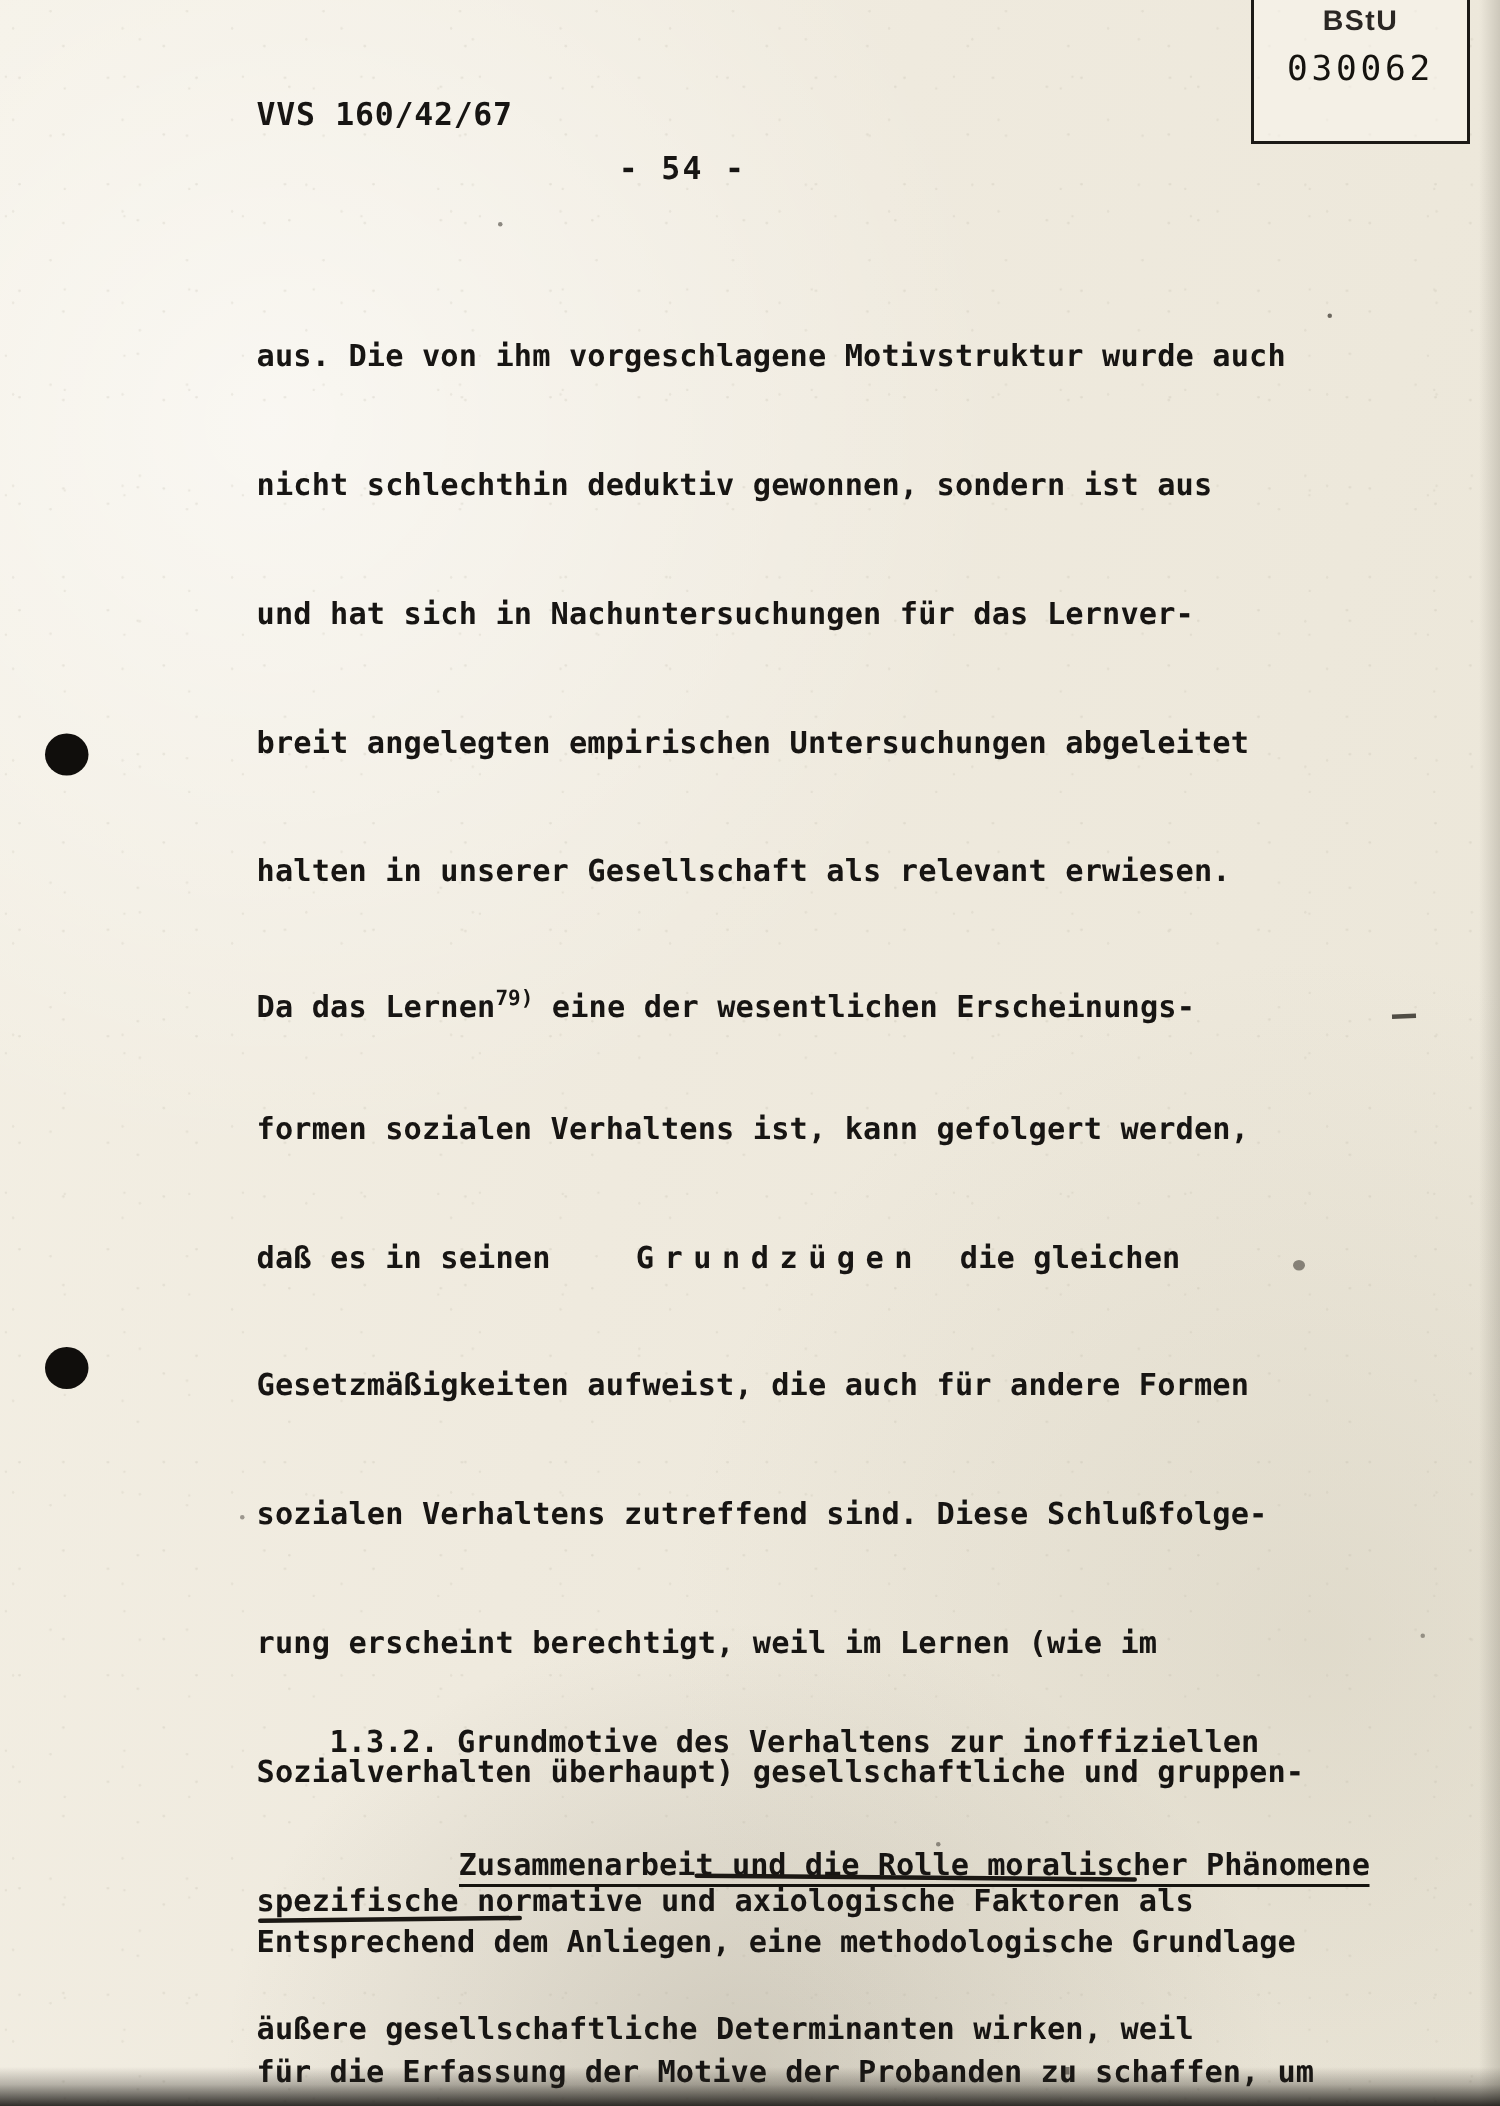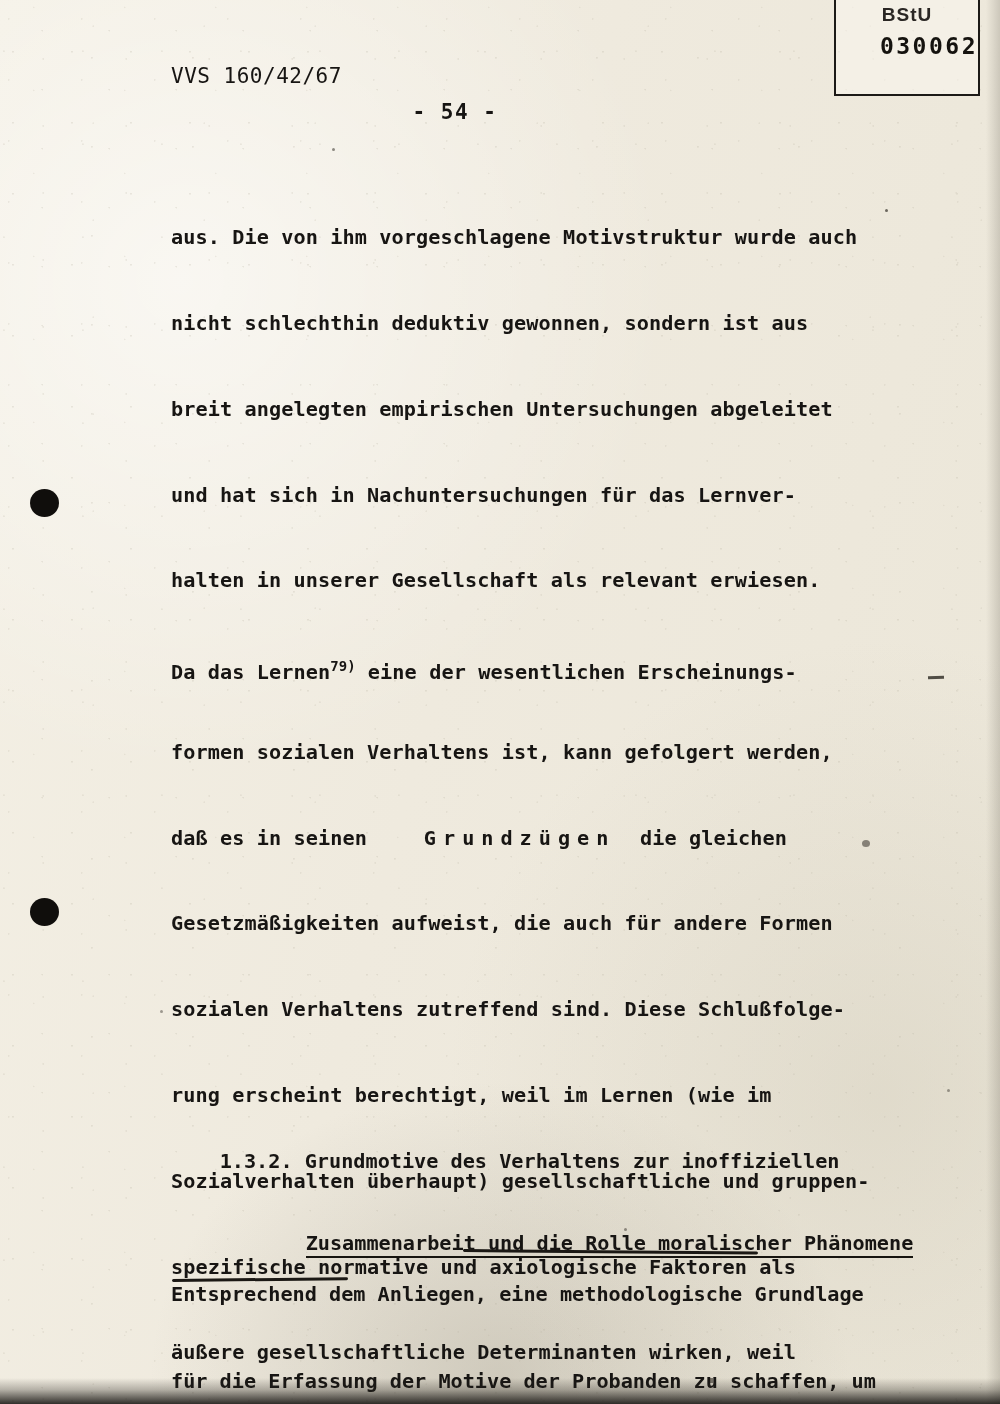--- a/index.html
+++ b/index.html
@@ -79,32 +79,31 @@
     margin-top: 18px;
     color: #2a2724;
     font-family: "Liberation Sans", sans-serif;
     font-weight: 600;
   }
   #stamp-box .stamp-number {
     font-size: 23px;
     letter-spacing: 2.5px;
     margin-top: 7px;
     color: #15130f;
-    font-weight: 700;
-    text-align: right;
+    font-weight: 400;
   }
 
   
   #doc-ref {
     position: absolute;
     left: 171px;
     top: 64px;
     font-size: 21px;
     letter-spacing: 0.5px;
-    font-weight: 400;
+    font-weight: 700;
   }
   #page-number {
     position: absolute;
     left: 0; right: 0;
     top: 100px;
     text-align: center;
     font-size: 21px;
     letter-spacing: 1.5px;
     font-weight: 700;
     padding-right: 90px;
@@ -217,22 +216,22 @@
     <div class="stamp-agency">BStU</div>
     <div class="stamp-number">030062</div>
   </div>
 
   <div id="doc-ref">VVS 160/42/67</div>
   <div id="page-number">- 54 -</div>
 
   <div id="body-block">
     <span class="line">aus. Die von ihm vorgeschlagene Motivstruktur wurde auch</span>
     <span class="line">nicht schlechthin deduktiv gewonnen, sondern ist aus</span>
+    <span class="line">und hat sich in Nachuntersuchungen für das Lernver-</span>
     <span class="line">breit angelegten empirischen Untersuchungen abgeleitet</span>
-    <span class="line">und hat sich in Nachuntersuchungen für das Lernver-</span>
     <span class="line">halten in unserer Gesellschaft als relevant erwiesen.</span>
     <span class="line"><span>Da das Lernen</span><span class="fn">79)</span><span> eine der wesentlichen Erscheinungs-</span></span>
     <span class="line">formen sozialen Verhaltens ist, kann gefolgert werden,</span>
     <span class="line"><span>daß es in seinen   </span><span class="spaced">Grundzügen</span><span>  die gleichen</span></span>
     <span class="line">Gesetzmäßigkeiten aufweist, die auch für andere Formen</span>
     <span class="line">sozialen Verhaltens zutreffend sind. Diese Schlußfolge-</span>
     <span class="line">rung erscheint berechtigt, weil im Lernen (wie im</span>
     <span class="line">Sozialverhalten überhaupt) gesellschaftliche und gruppen-</span>
     <span class="line">spezifische normative und axiologische Faktoren als</span>
     <span class="line">äußere gesellschaftliche Determinanten wirken, weil</span>

